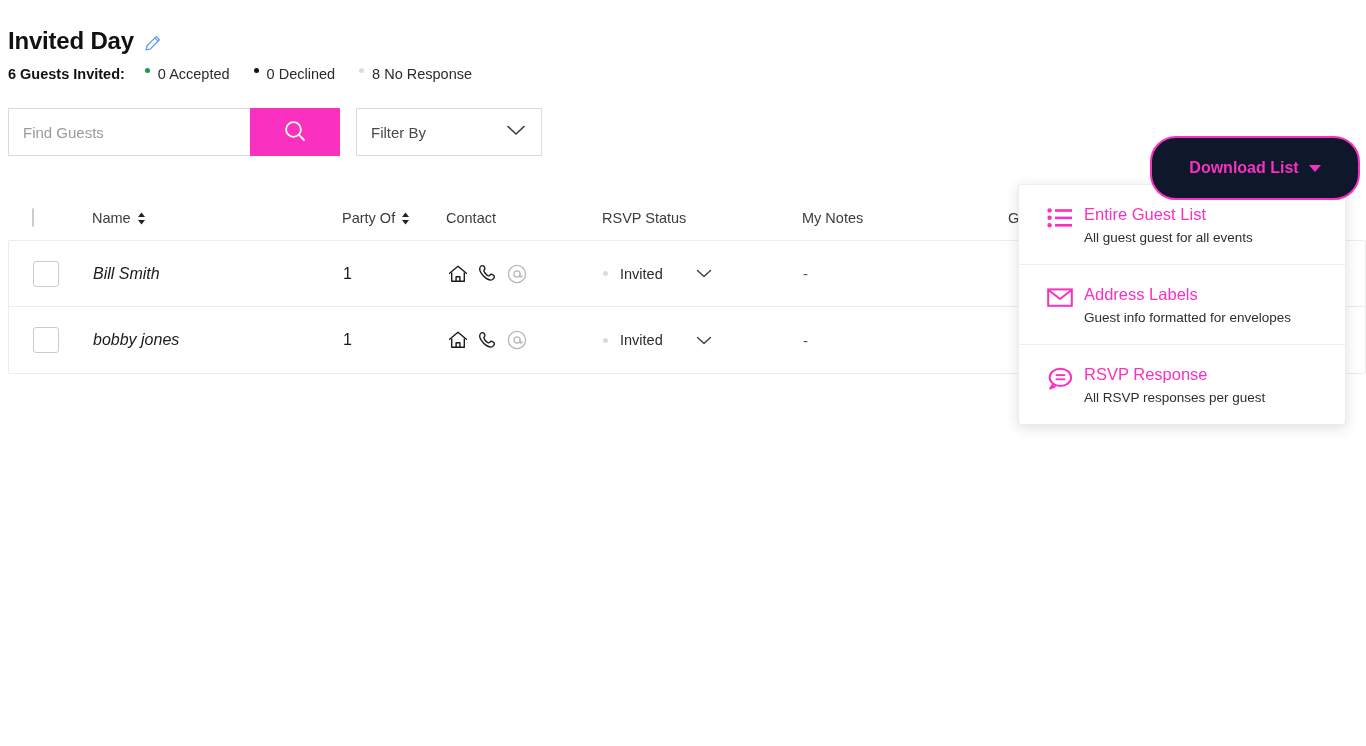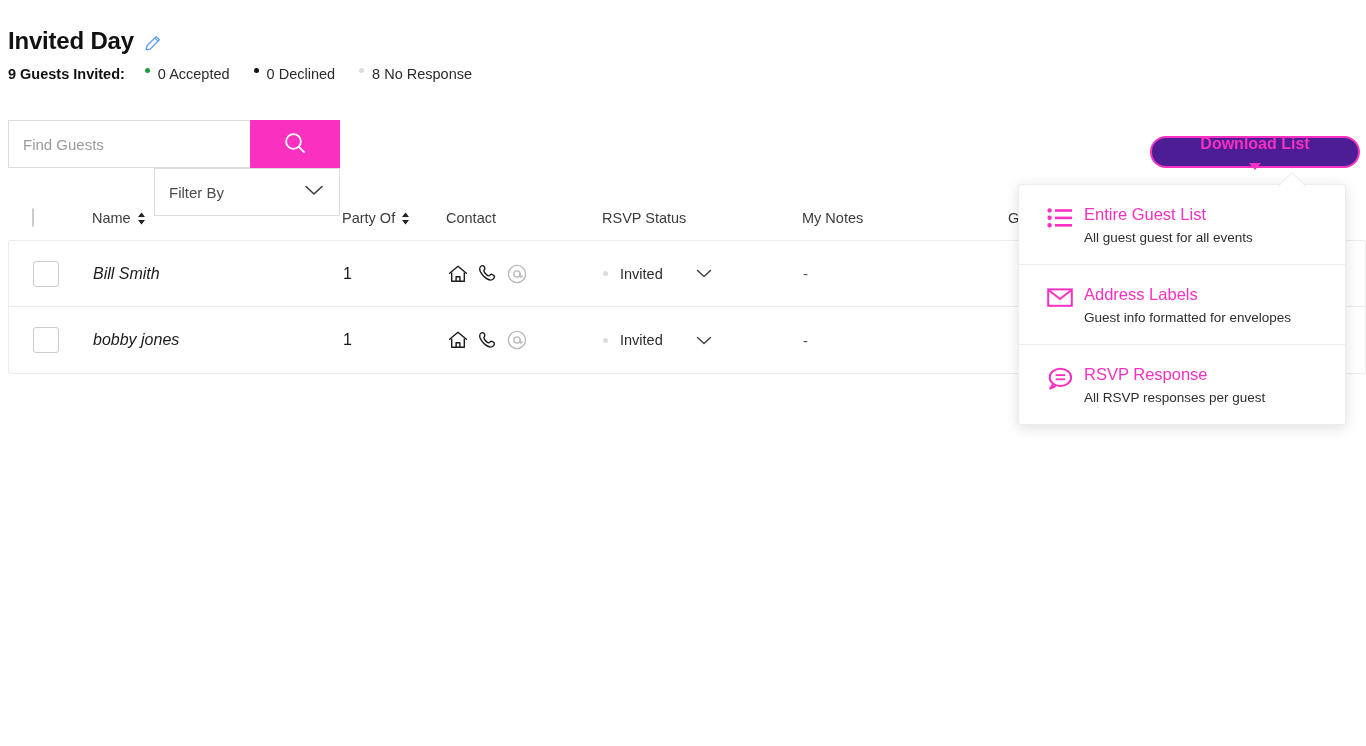--- a/index.html
+++ b/index.html
@@ -25,21 +25,21 @@
 
   .summary-row {
     position: absolute; left: 8px; top: 66px;
     display: flex; align-items: center; font-size: 14.5px; color: #2b2b2b;
   }
   .summary-label { font-weight: bold; color: #111; margin-right: 20px; }
   .stat { display: flex; align-items: center; margin-right: 24px; white-space: nowrap; }
   .stat .dot { width: 5px; height: 5px; border-radius: 50%; margin-right: 8px; margin-bottom: 7px; flex: none; }
 
   
-  .toolbar { position: absolute; left: 8px; top: 120px; display: flex; align-items: flex-end; flex-direction: column; }
+  .toolbar { position: absolute; left: 8px; top: 108px; display: flex; align-items: center; }
   .search-wrap { display: flex; }
   .search-input {
     width: 242px; height: 48px; border: 1px solid #dcdcdc; border-right: none;
     padding: 0 14px; font-size: 15px; color: #333; outline: none;
     font-family: "Liberation Sans", sans-serif; background: #fff;
   }
   .search-input::placeholder { color: #9b9b9b; }
   .search-btn {
     width: 90px; height: 48px; background: #f930c0; border: none; cursor: pointer;
     display: flex; align-items: center; justify-content: center; padding: 0;
@@ -47,23 +47,23 @@
   .filter-select {
     margin-left: 16px; width: 186px; height: 48px; border: 1px solid #dcdcdc;
     background: #fff; display: flex; align-items: center; justify-content: space-between;
     padding: 0 14px 0 14px; cursor: pointer;
   }
   .filter-label { font-size: 15px; color: #4a4a4a; }
 
   
   .download-btn {
     position: absolute; right: 6px; top: 136px;
-    width: 210px; height: 32px; border: 2px solid #f930c0; border-radius: 26px;
-    background: #4c1d95; display: flex; align-items: center; justify-content: center;
-    gap: 10px; cursor: pointer; z-index: 40; flex-direction: column;
+    width: 210px; height: 64px; border: 2px solid #f930c0; border-radius: 26px;
+    background: #0f172a; display: flex; align-items: center; justify-content: center;
+    gap: 10px; cursor: pointer; z-index: 40;
   }
   .download-label { color: #f930c0; font-size: 16px; font-weight: bold; }
   .caret-down { width: 0; height: 0; border-left: 6px solid transparent; border-right: 6px solid transparent; border-top: 7px solid #f930c0; }
 
   
   .dropdown {
     position: absolute; left: 1018px; top: 184px; width: 328px;
     background: #ffffff; border: 1px solid #ececec; border-radius: 3px;
     box-shadow: 0 3px 14px rgba(0,0,0,0.13); z-index: 30;
   }
@@ -125,21 +125,21 @@
     <div class="page-title">Invited Day</div>
     <span class="pencil-icon">
       <svg width="18" height="18" viewBox="0 0 18 18" fill="none">
         <path d="M12.2 2.6l3.2 3.2L6.1 15.1 2.2 15.8l0.8-3.9 9.2-9.3z" stroke="#5b9bf5" stroke-width="1.3" fill="none"></path>
         <path d="M10.9 4l3.1 3.1" stroke="#5b9bf5" stroke-width="1.1"></path>
       </svg>
     </span>
   </div>
 
   <div class="summary-row">
-    <span class="summary-label">9 Guests Invited:</span>
+    <span class="summary-label">6 Guests Invited:</span>
     <span class="stat">
       <span class="dot" style="background:#1a9c3e"></span>
       <span>0 Accepted</span>
     </span>
     <span class="stat">
       <span class="dot" style="background:#111111"></span>
       <span>0 Declined</span>
     </span>
     <span class="stat">
       <span class="dot" style="background:#dcdcdc"></span>

